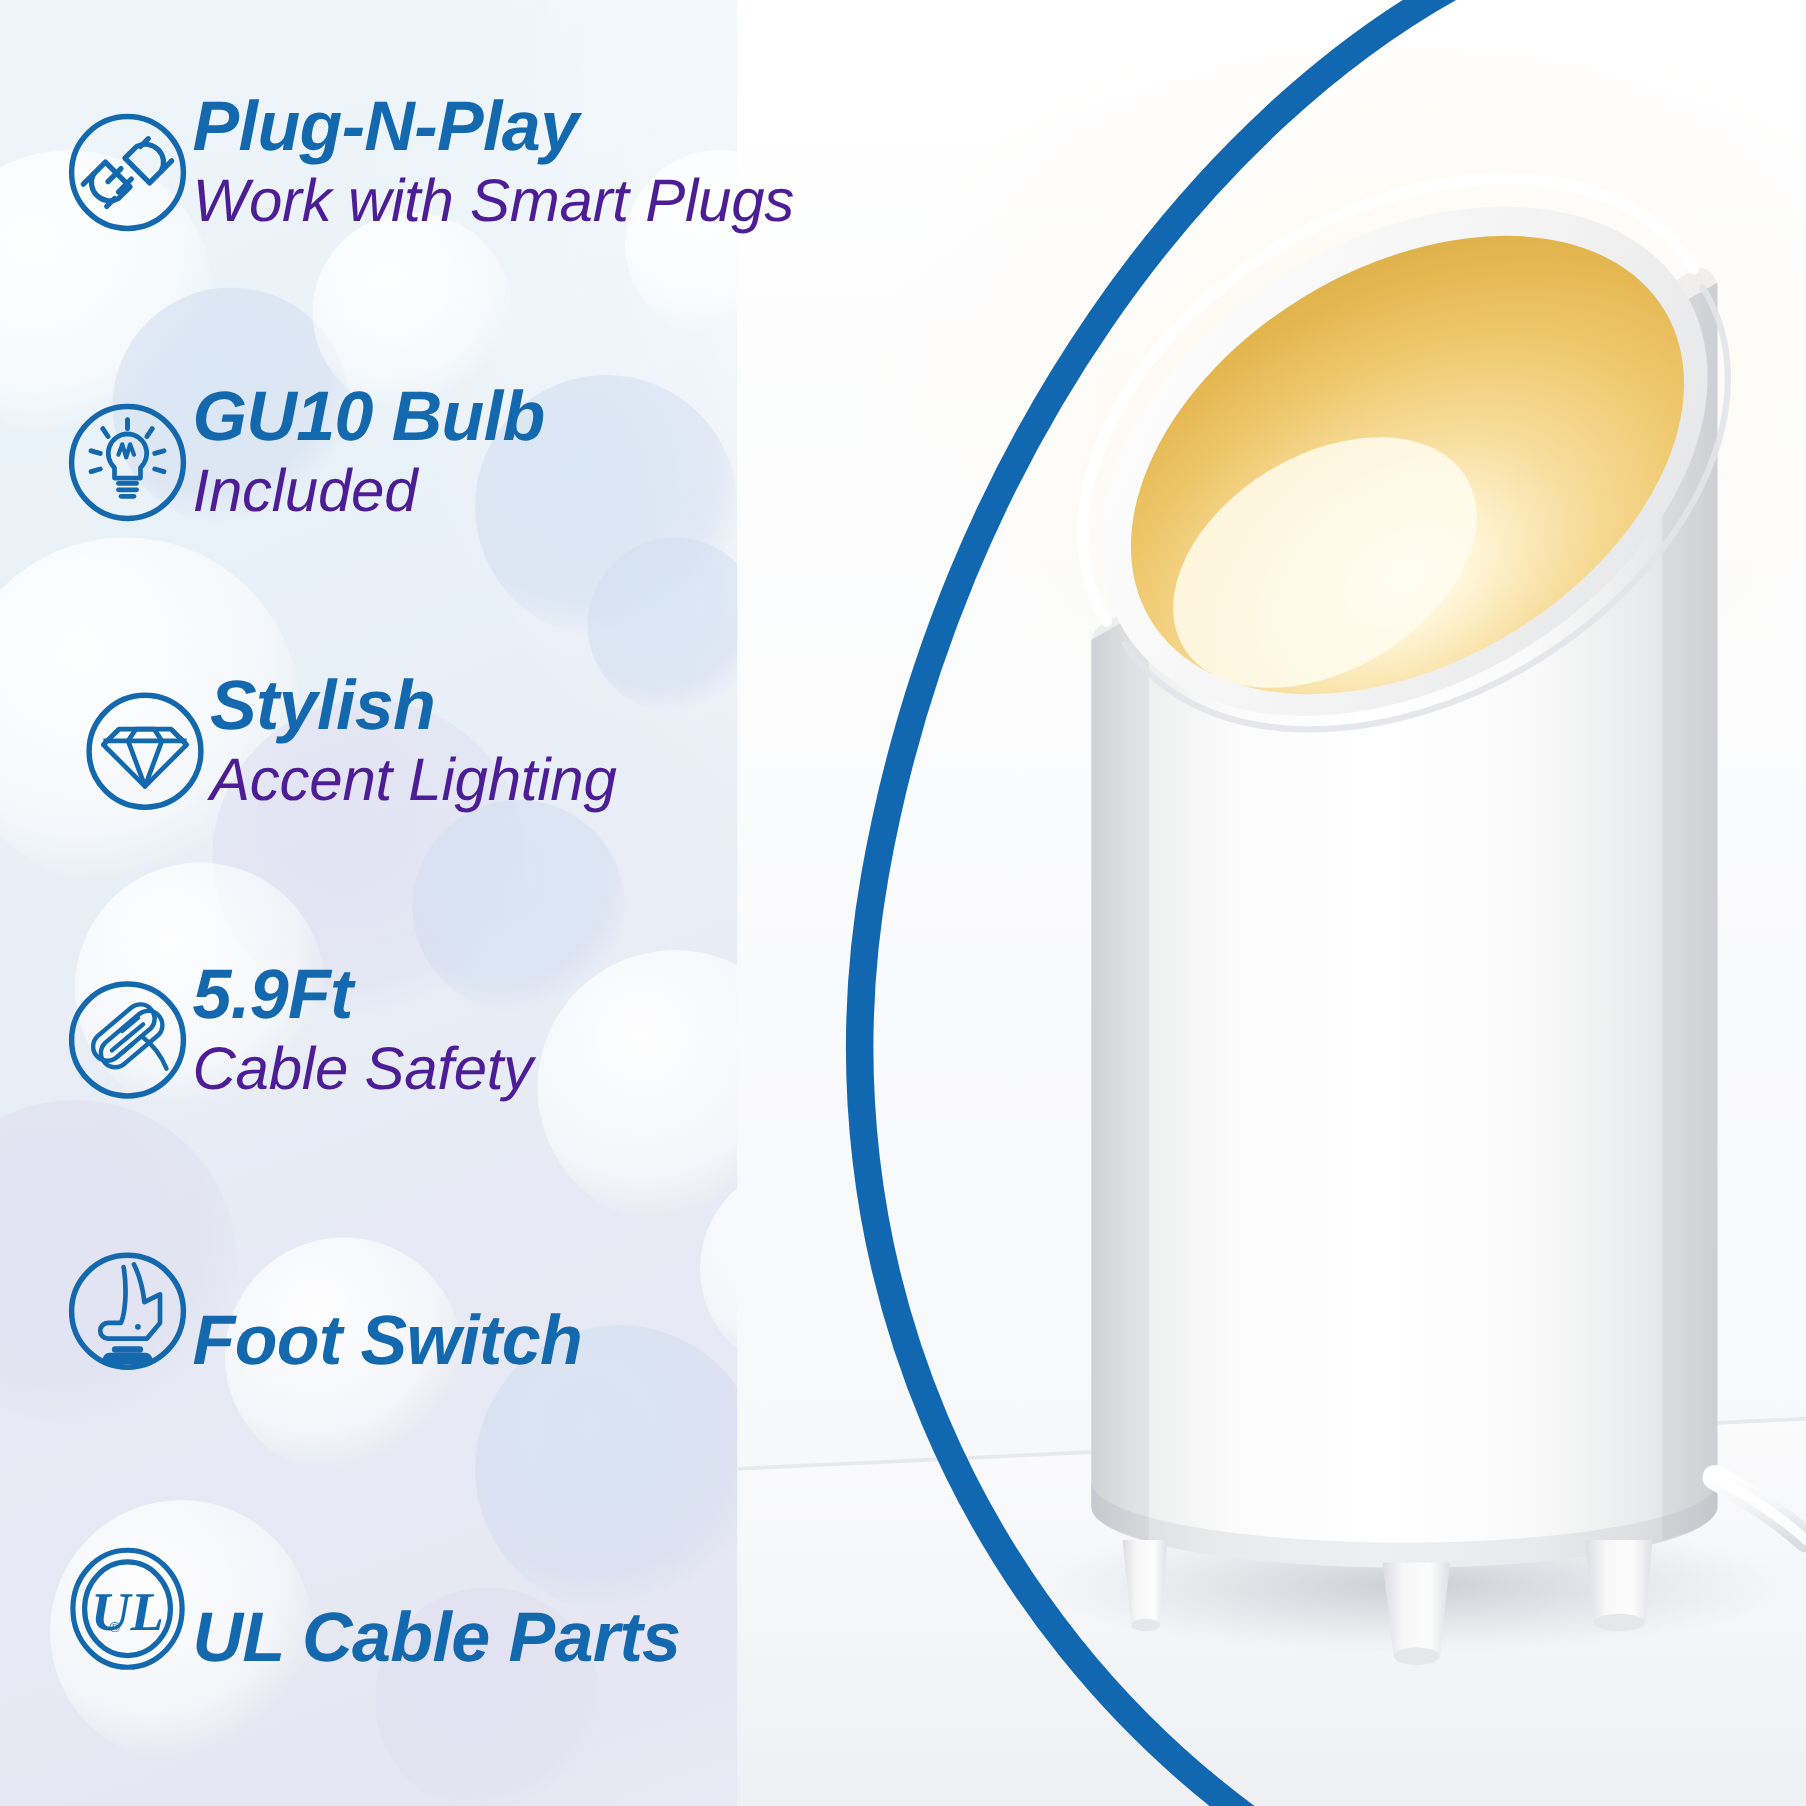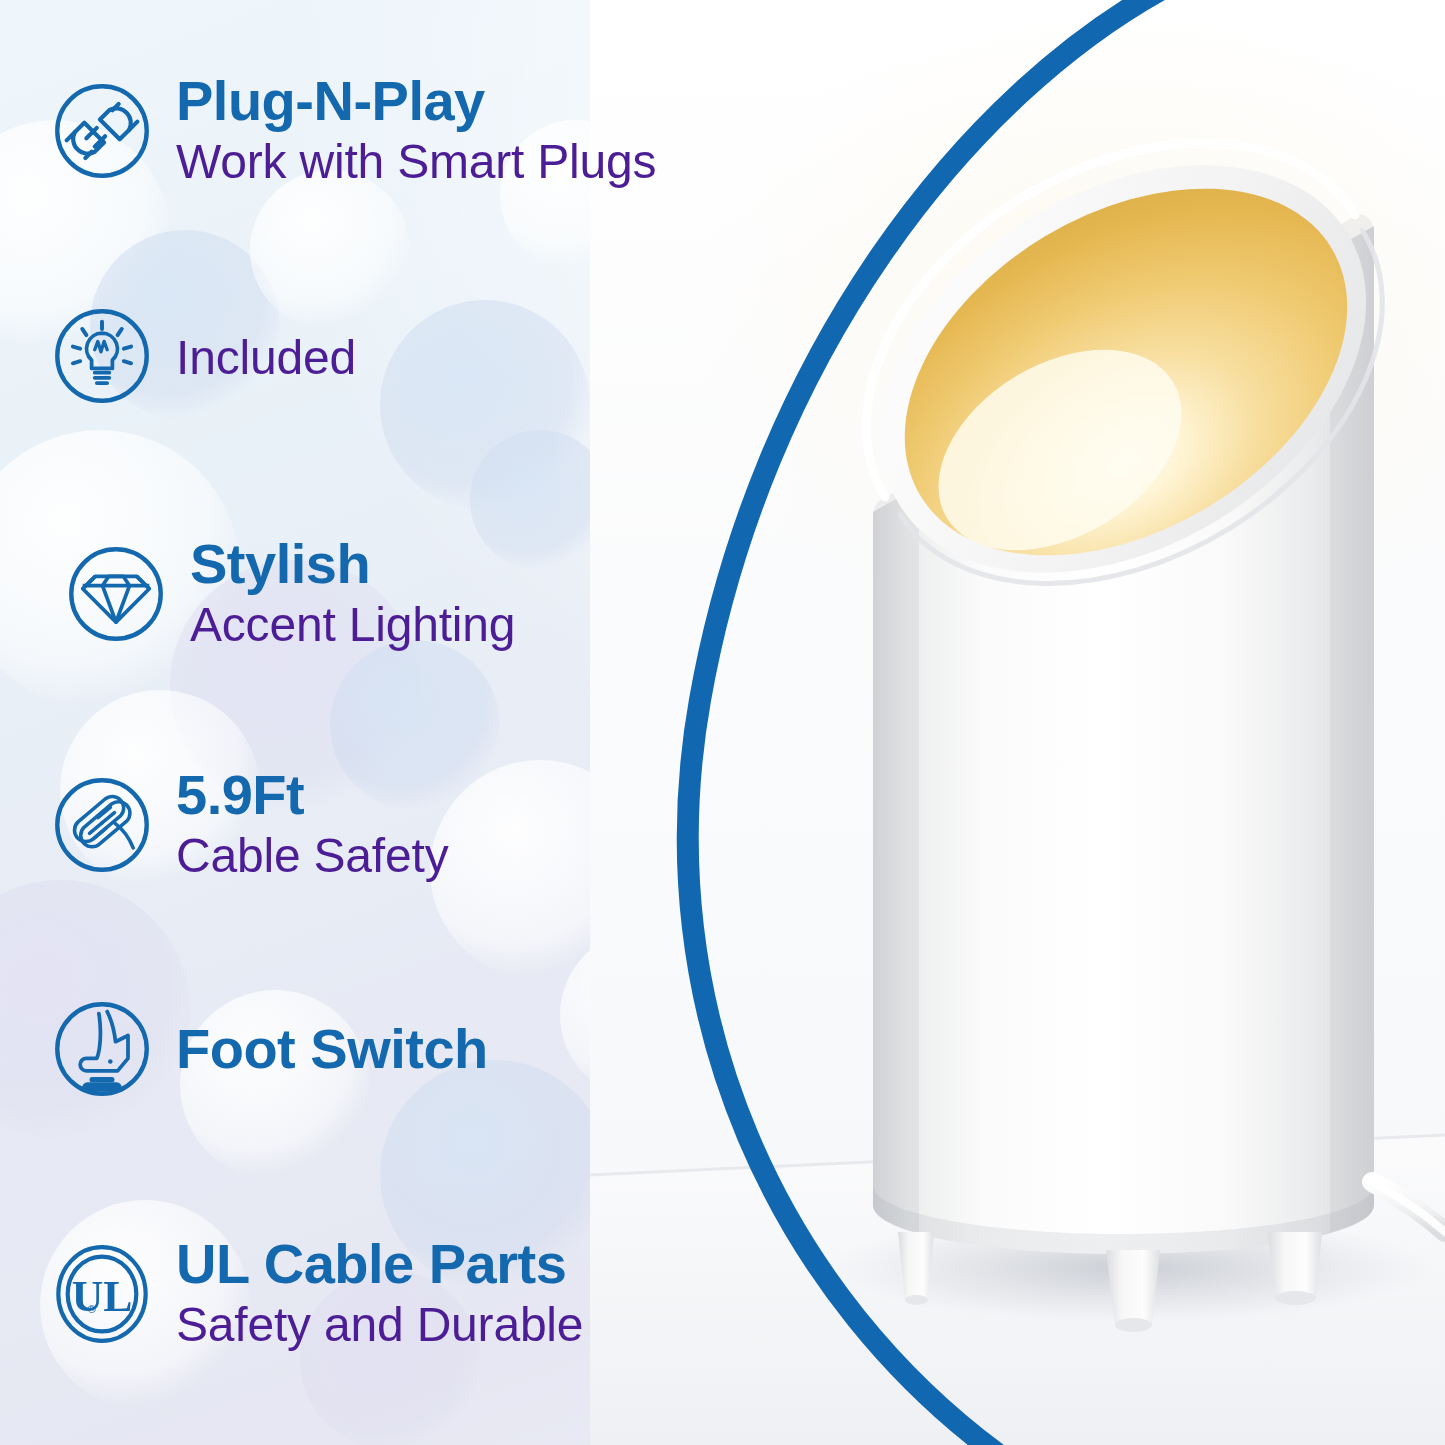--- a/index.html
+++ b/index.html
@@ -33,21 +33,21 @@
   }
 
   
   .arc-svg{position:absolute;left:0;top:0;width:1445px;height:1445px;}
 
   
   .features{
     position:absolute;left:0;top:0;width:700px;height:1445px;
   }
   .feature{
-    position:absolute;display:flex;align-items:center;gap:22px;
+    position:absolute;display:flex;align-items:flex-end;font-style:italic;
   }
   .f-icon{
     width:104px;height:104px;flex:0 0 104px;
     display:flex;align-items:center;justify-content:center;
   }
   .f-icon svg{display:block;}
   .f-text{display:flex;flex-direction:column;justify-content:center;}
   .f-title{
     color:#1368ae;
     font-size:56px;font-weight:700;line-height:1.04;
@@ -246,20 +246,21 @@
             <path d="M31,24 l4,6"></path>
             <path d="M22,41 l7,2"></path>
             <path d="M22,57 l7,-2"></path>
             <path d="M69,24 l-4,6"></path>
             <path d="M78,41 l-7,2"></path>
             <path d="M78,57 l-7,-2"></path>
           </g>
         </svg>
       </div>
       <div class="f-text">
+        <div class="f-title">GU10 Bulb</div>
         <div class="f-sub">Included</div>
       </div>
     </div>
 
     <div class="feature" style="left:64px;top:535px;">
       <div class="f-icon">
         <svg viewBox="0 0 100 100" width="104" height="104">
           <circle cx="50" cy="50" r="43" fill="none" stroke="#1368ae" stroke-width="4.2"></circle>
           <g fill="none" stroke="#1368ae" stroke-width="3.6" stroke-linejoin="round">
             <path d="M30,36 l40,0 12,12 -32,32 -32,-32 z" transform="translate(0,-3)"></path>
@@ -321,18 +322,17 @@
       <div class="f-icon">
         <svg viewBox="0 0 100 100" width="104" height="104">
           <ellipse cx="50" cy="50" rx="42" ry="45" fill="none" stroke="#1368ae" stroke-width="4"></ellipse>
           <ellipse cx="50" cy="50" rx="33" ry="36" fill="none" stroke="#1368ae" stroke-width="4"></ellipse>
           <text x="50" y="66" text-anchor="middle" font-family="'Liberation Serif', serif" font-size="42" font-weight="700" fill="#1368ae">UL</text>
           <text x="40" y="68" text-anchor="middle" font-family="'Liberation Sans', sans-serif" font-size="11" fill="#1368ae">®</text>
         </svg>
       </div>
       <div class="f-text">
         <div class="f-title">UL Cable Parts</div>
-        <div class="f-sub">Safety and Durable</div>
       </div>
     </div>
 
   </div>
 </div>
 
 </body></html>

